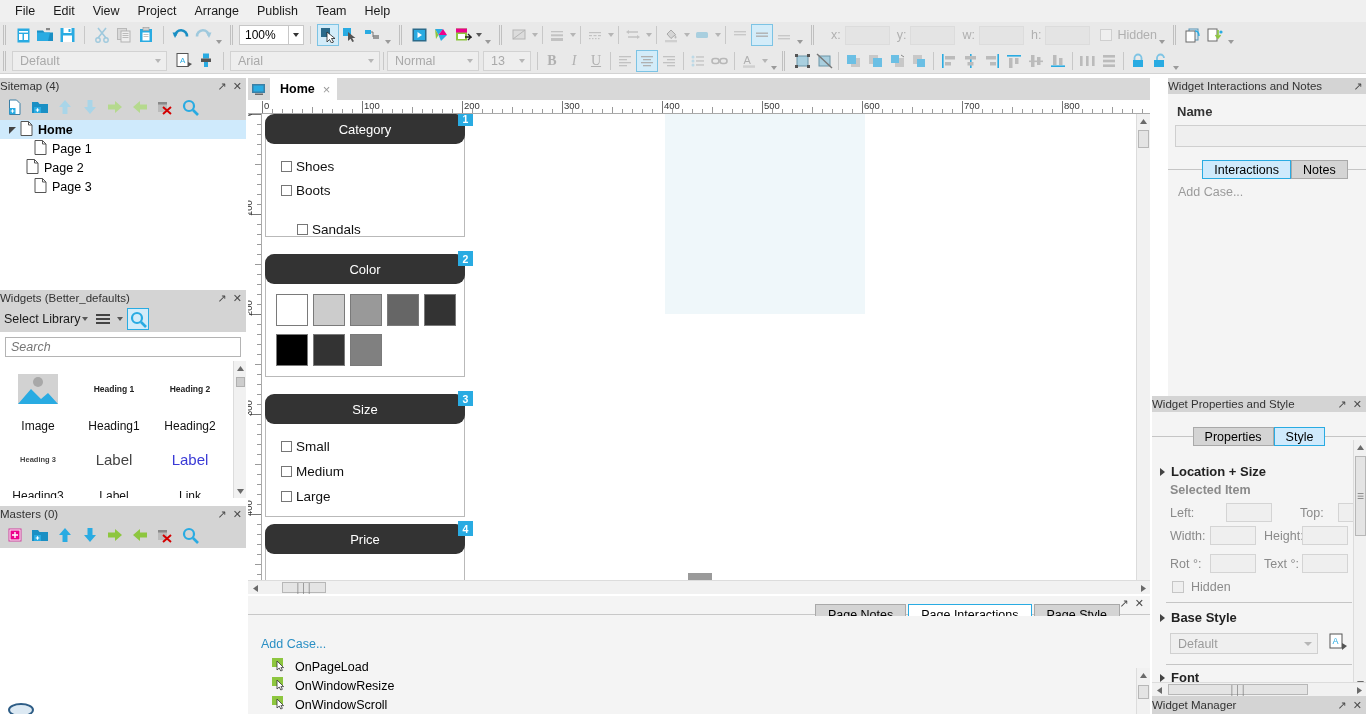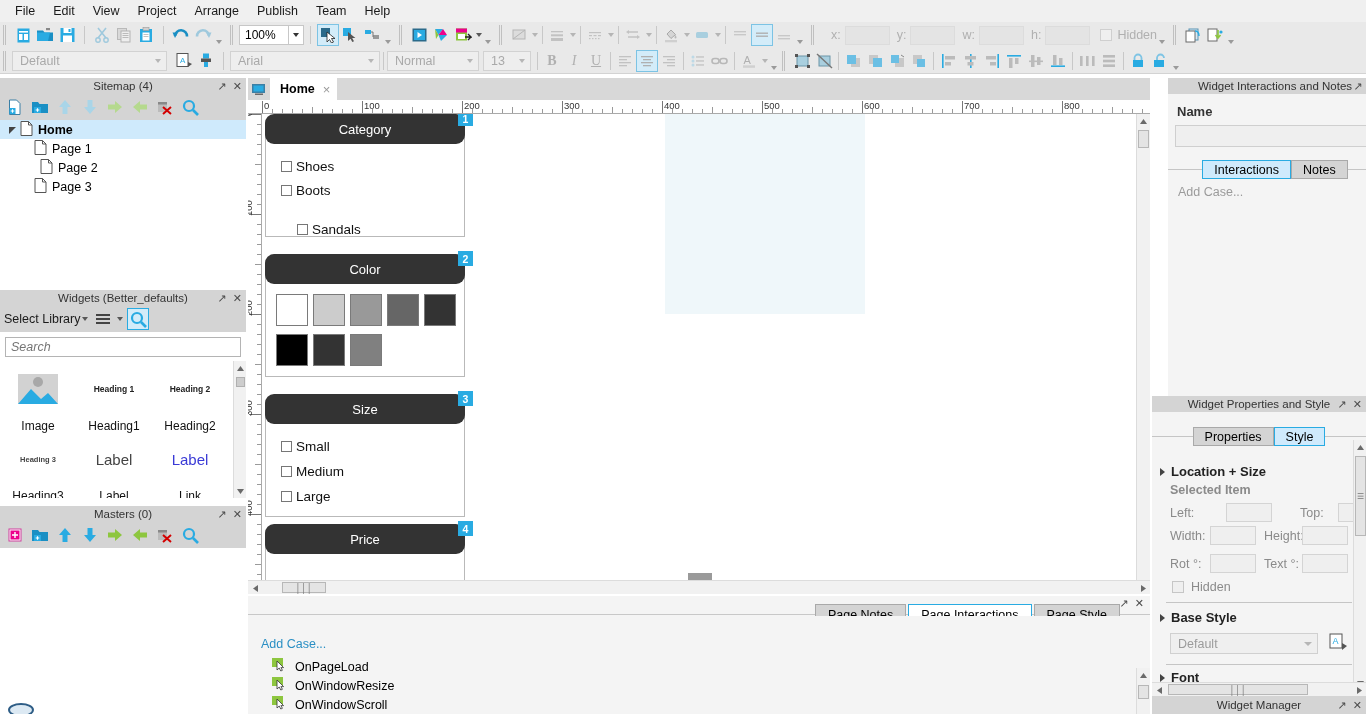--- a/index.html
+++ b/index.html
@@ -73,21 +73,21 @@
   .combo .ca::after { content:""; width:0;height:0;border-left:3.5px solid transparent;border-right:3.5px solid transparent;border-top:4px solid #b6b6b6; }
   .dimtxt { color: #b0b0b0; font-size: 12.5px; }
   .xybox {
     width: 45px; height: 19px; background: #e4e4e4; border: 1px solid #dcdcdc;
   }
   .xylbl { color: #b0b0b0; font-size: 12.5px; margin: 0 4px 0 7px; }
   .hidchk { width: 12px; height: 12px; background: #efefef; border: 1px solid #cfcfcf; margin-right: 5px; }
 
   
   .panel-title {
-    height: 16px; background: #d4d4d4; display: flex; align-items: center; justify-content: center;
+    height: 16px; background: #d4d4d4; display: flex; align-items: center; justify-content: flex-start;
     font-size: 11.5px; color: #333; position: relative;
   }
   .panel-title .tt { font-size: 11.5px; }
   .pt-btns { position: absolute; right: 4px; top: 0; height: 16px; display: flex; align-items: center; gap: 6px; }
   .pt-btns span { font-size: 11px; color: #4b4b4b; cursor: default; line-height: 1; }
 
   #sitemap-panel { position: absolute; left: 0; top: 78px; width: 246px; height: 212px; background: #fff; }
   #widgets-panel { position: absolute; left: 0; top: 290px; width: 246px; height: 216px; background: #fff; }
   #masters-panel { position: absolute; left: 0; top: 506px; width: 246px; height: 208px; background: #fff; }
 
@@ -763,21 +763,21 @@
       </div>
       <div class="tnode" style="padding-left:34px;">
         <span>
           <svg width="13" height="15" viewBox="0 0 13 15">
               <path d="M1 0.5 h7.5 L12 4 v10.5 H1 z" fill="#fff" stroke="#555" stroke-width="1"></path>
               <path d="M8.5 0.5 L8.5 4 L12 4" fill="none" stroke="#555" stroke-width="1"></path>
             </svg>
         </span>
         <span class="tlabel">Page 1</span>
       </div>
-      <div class="tnode" style="padding-left:40px;">
+      <div class="tnode" style="padding-left:26px;">
         <span>
           <svg width="13" height="15" viewBox="0 0 13 15">
               <path d="M1 0.5 h7.5 L12 4 v10.5 H1 z" fill="#fff" stroke="#555" stroke-width="1"></path>
               <path d="M8.5 0.5 L8.5 4 L12 4" fill="none" stroke="#555" stroke-width="1"></path>
             </svg>
         </span>
         <span class="tlabel">Page 2</span>
       </div>
       <div class="tnode" style="padding-left:34px;">
         <span>

